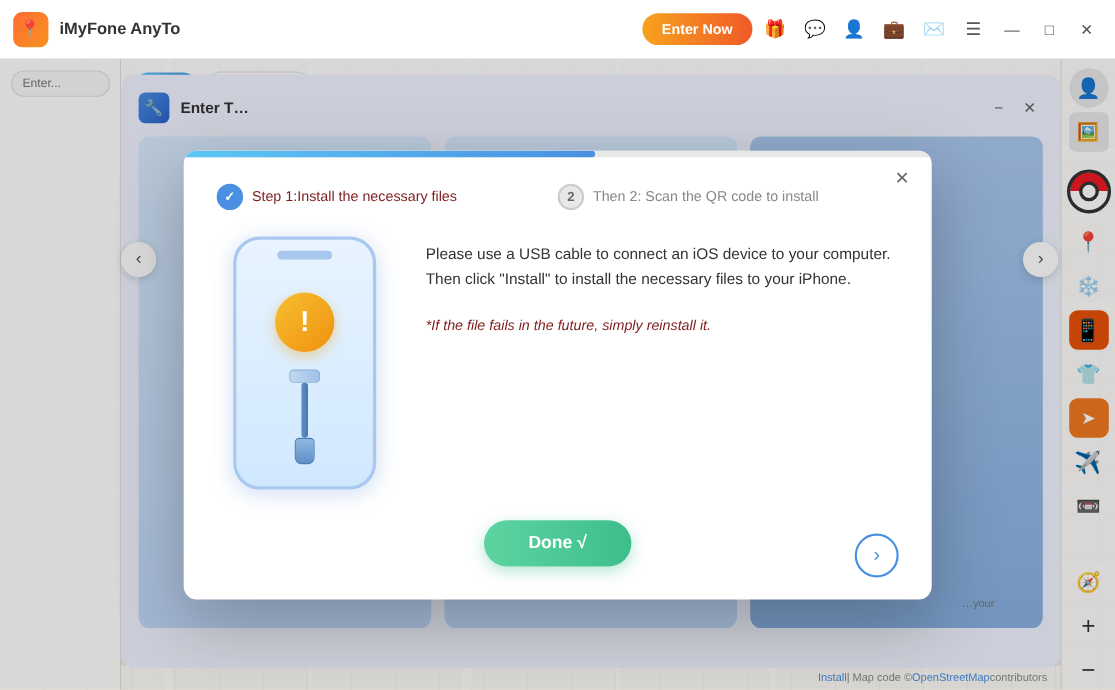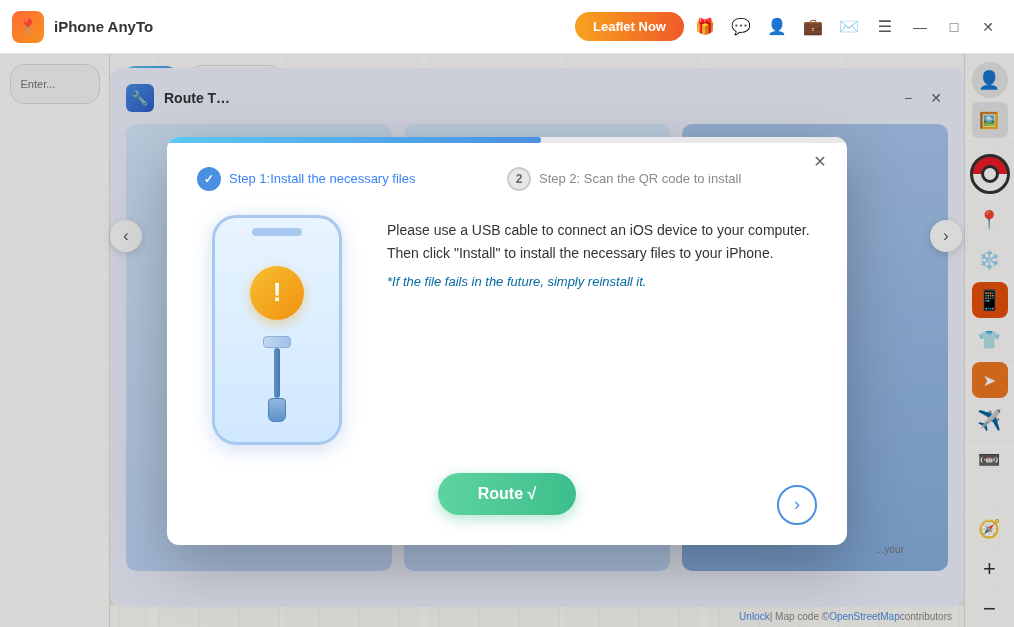--- a/index.html
+++ b/index.html
@@ -103,21 +103,21 @@
       border-right: 1px solid #e0e0e0;
       display: flex;
       flex-direction: column;
       align-items: center;
       padding-top: 10px;
       gap: 4px;
       z-index: 5;
     }
     .search-bar {
       width: 90px;
-      height: 40px;
+      height: 24px;
       border: 1px solid #ddd;
       border-radius: 14px;
       padding: 0 10px;
       font-size: 11px;
       color: #aaa;
       background: #f7f7f7;
       margin-bottom: 6px;
     }
 
     
@@ -277,21 +277,21 @@
     .step-circle.active {
       background: #e8e8e8;
       color: #666;
       border: 2px solid #ccc;
     }
     .step-label {
       font-size: 13px;
       color: #444;
       font-weight: 500;
     }
-    .step-label.done { color: #3b82f6; }
+    .step-label.done { color: #7f1d1d; }
     .step-label.active { color: #888; }
 
     
     .modal-content {
       display: flex;
       padding: 0 30px;
       gap: 30px;
       align-items: flex-start;
     }
 
@@ -362,25 +362,25 @@
 
     
     .instructions {
       flex: 1;
       padding-top: 4px;
     }
     .instruction-text {
       font-size: 14px;
       color: #333;
       line-height: 1.7;
-      margin-bottom: 6px;
+      margin-bottom: 20px;
     }
     .instruction-note {
       font-size: 13px;
-      color: #0369a1;
+      color: #7f1d1d;
       line-height: 1.6;
       font-style: italic;
     }
 
     
     .done-btn-container {
       display: flex;
       justify-content: center;
       margin-top: 28px;
     }
@@ -484,23 +484,23 @@
       cursor: pointer;
     }
   </style>
 </head>
 <body>
 
 <div class="titlebar">
   <div class="titlebar-logo">
     <span>📍</span>
   </div>
-  <span class="titlebar-title">iPhone AnyTo</span>
+  <span class="titlebar-title">iMyFone AnyTo</span>
   <div class="titlebar-actions">
-    <button class="unlock-btn">Leaflet Now</button>
+    <button class="unlock-btn">Enter Now</button>
     <div class="titlebar-icon">🎁</div>
     <div class="titlebar-icon">💬</div>
     <div class="titlebar-icon">👤</div>
     <div class="titlebar-icon">💼</div>
     <div class="titlebar-icon">✉️</div>
     <div class="titlebar-icon">☰</div>
     <div class="win-btn">—</div>
     <div class="win-btn">□</div>
     <div class="win-btn close">✕</div>
   </div>
@@ -548,21 +548,21 @@
 </div>
 
 <div class="top-nav">
   <button class="nav-btn nav-btn-primary">Move</button>
   <button class="nav-btn nav-btn-ghost">Route Mode</button>
 </div>
 
 <div class="tool-window">
   <div class="tool-header">
     <div class="tool-icon">🔧</div>
-    <span class="tool-title">Route T…</span>
+    <span class="tool-title">Enter T…</span>
     <div class="tool-win-btns">
       <div class="tool-win-btn">−</div>
       <div class="tool-win-btn">✕</div>
     </div>
   </div>
 
   <div style="display:flex;gap:12px;height:calc(100% - 60px);">
     <div style="flex:1;background:linear-gradient(180deg,#d8ebff,#c0d8f8);border-radius:10px;display:flex;flex-direction:column;align-items:center;justify-content:flex-end;padding-bottom:16px;">
       <span style="font-size:10px;color:#666;text-align:center;padding:8px;">Best ap<br>iPhone</span>
     </div>
@@ -591,21 +591,21 @@
       <div class="step">
         <div class="step-circle done">
           <span>✓</span>
         </div>
         <span class="step-label done">Step 1:Install the necessary files</span>
       </div>
       <div class="step">
         <div class="step-circle active">
           <span>2</span>
         </div>
-        <span class="step-label active">Step 2: Scan the QR code to install</span>
+        <span class="step-label active">Then 2: Scan the QR code to install</span>
       </div>
     </div>
 
     <div class="modal-content">
 
       <div class="phone-illustration">
         <div class="phone-body">
           <div class="phone-notch"></div>
           <div class="phone-warning">!</div>
           <div class="phone-cable">
@@ -619,27 +619,27 @@
       <div class="instructions">
         <p class="instruction-text">
           Please use a USB cable to connect an iOS device to your computer.<br>
           Then click "Install" to install the necessary files to your iPhone.
         </p>
         <p class="instruction-note">*If the file fails in the future, simply reinstall it.</p>
       </div>
     </div>
 
     <div class="done-btn-container">
-      <button class="done-btn">Route √</button>
+      <button class="done-btn">Done √</button>
     </div>
 
     <div class="next-btn-container">
       <button class="next-btn">›</button>
     </div>
   </div>
 </div>
 
 <div class="bottom-bar">
-  <span class="leaflet-link">Unlock</span>
+  <span class="leaflet-link">Install</span>
   <span> | Map code © </span>
   <span class="leaflet-link">OpenStreetMap</span>
   <span> contributors</span>
 </div>
 
 </body></html>

